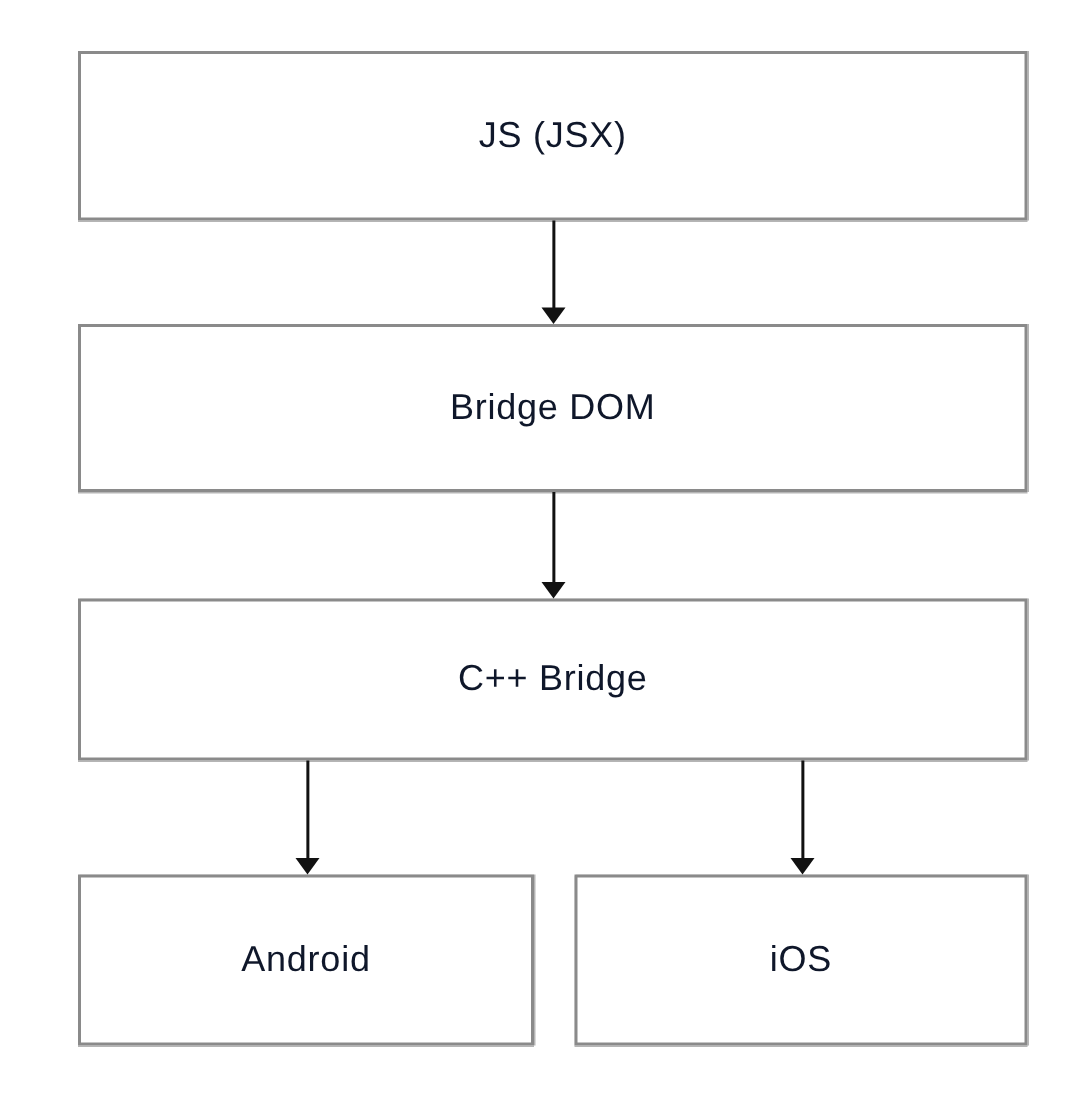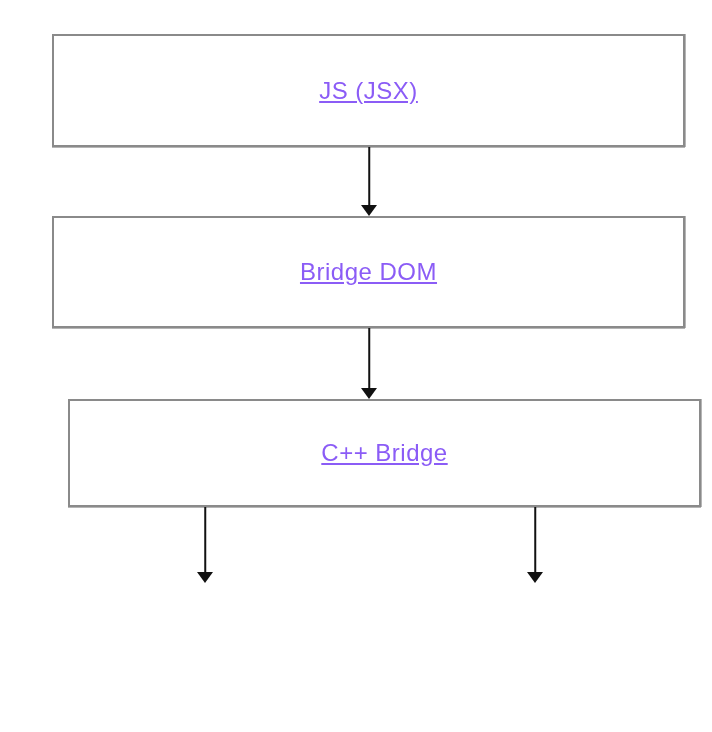--- a/index.html
+++ b/index.html
@@ -19,30 +19,29 @@
     position: absolute;
     box-sizing: border-box;
     background: #ffffff;
     border: 2px solid #8a8a8a;
     box-shadow: 0 1px 0 #b5b5b5, 1px 0 0 #b5b5b5;
     display: flex;
     align-items: center;
     justify-content: center;
   }
   .node .label {
-    color: #8b5cf6;
+    color: #0f172a;
     font-size: 24px;
     font-weight: 400;
     letter-spacing: 0.5px;
     white-space: pre;
-    text-decoration: underline;
   }
   .n1 { left: 52px;  top: 34px;  width: 633px; height: 113px; }
   .n2 { left: 52px;  top: 216px; width: 633px; height: 112px; }
-  .n3 { left: 68px;  top: 399px; width: 633px; height: 108px; }
+  .n3 { left: 52px;  top: 399px; width: 633px; height: 108px; }
   .n4 { left: 52px;  top: 583px; width: 304px; height: 114px; }
   .n5 { left: 383px; top: 583px; width: 302px; height: 114px; }
 
   .arrow {
     position: absolute;
     width: 16px;
   }
   .arrow .stem {
     position: absolute;
     left: 50%;
@@ -78,21 +77,27 @@
   </div>
 
   <div class="node n2">
     <span class="label">Bridge DOM</span>
   </div>
 
   <div class="node n3">
     <span class="label">C++ Bridge</span>
   </div>
 
+  <div class="node n4">
+    <span class="label">Android</span>
+  </div>
 
+  <div class="node n5">
+    <span class="label">iOS</span>
+  </div>
 
   <div class="arrow a1">
     <div class="stem"></div>
     <div class="head"></div>
   </div>
 
   <div class="arrow a2">
     <div class="stem"></div>
     <div class="head"></div>
   </div>

